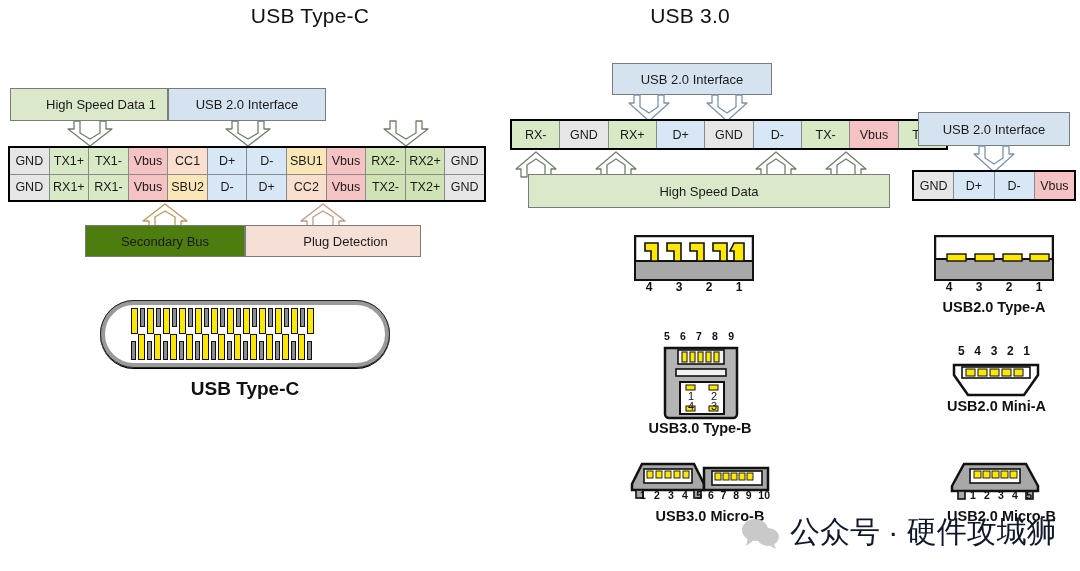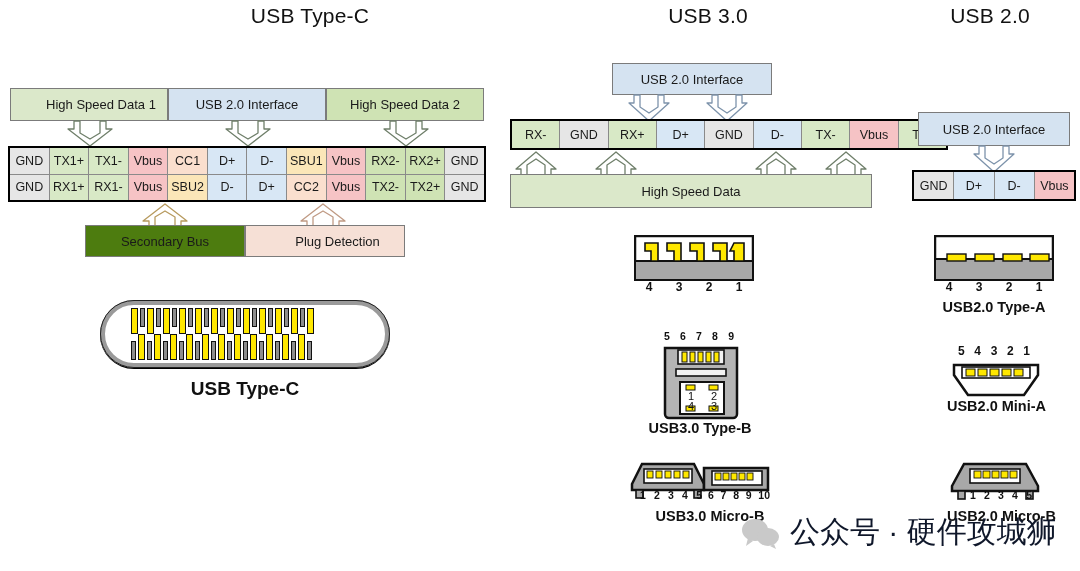--- a/index.html
+++ b/index.html
@@ -98,26 +98,24 @@
     color: #0f172a; font-size: 30px; white-space: nowrap;
   }
   .wm-bubble { position: relative; width: 40px; height: 32px; }
 </style>
 </head>
 <body>
 
 <div id="root">
 
   <div class="abs title" style="left:140px; top:4px; width:340px;">USB Type-C</div>
-  <div class="abs title" style="left:598px; top:4px; width:220px;">USB 3.0</div>
-  <div class="abs title" style="left:900px; top:4px; width:180px;">USB 2.0</div>
+  <div class="abs title" style="left:580px; top:4px; width:220px;">USB 3.0</div>
 
   <div class="abs hdrbox grn" style="left:10px; top:88px; width:158px; height:33px;padding-left:24px;">High Speed Data 1</div>
   <div class="abs hdrbox blu" style="left:168px; top:88px; width:158px; height:33px;">USB 2.0 Interface</div>
-  <div class="abs hdrbox grn2" style="left:326px; top:88px; width:158px; height:33px;">High Speed Data 2</div>
 
   <div class="abs barrow" style="left:68px; top:121px;">
     <svg width="44" height="26" viewBox="0 0 44 26">
       <path d="M6 0 L6 8 L0 8 L22 25 L44 8 L38 8 L38 0 L32 0 L32 12 L22 18 L12 12 L12 0 Z" fill="#ffffff" stroke="#6f7f6a" stroke-width="1.3" stroke-linejoin="round"></path>
     </svg>
   </div>
   <div class="abs barrow" style="left:226px; top:121px;">
     <svg width="44" height="26" viewBox="0 0 44 26">
       <path d="M6 0 L6 8 L0 8 L22 25 L44 8 L38 8 L38 0 L32 0 L32 12 L22 18 L12 12 L12 0 Z" fill="#ffffff" stroke="#6f7f6a" stroke-width="1.3" stroke-linejoin="round"></path>
     </svg>
@@ -164,21 +162,21 @@
       <path d="M6 26 L6 18 L0 18 L22 1 L44 18 L38 18 L38 26 L32 26 L32 14 L22 8 L12 14 L12 26 Z" fill="#ffffff" stroke="#b79a5e" stroke-width="1.3" stroke-linejoin="round"></path>
     </svg>
   </div>
   <div class="abs barrow" style="left:301px; top:203px;">
     <svg width="44" height="26" viewBox="0 0 44 26">
       <path d="M6 26 L6 18 L0 18 L22 1 L44 18 L38 18 L38 26 L32 26 L32 14 L22 8 L12 14 L12 26 Z" fill="#ffffff" stroke="#c09a84" stroke-width="1.3" stroke-linejoin="round"></path>
     </svg>
   </div>
 
   <div class="abs hdrbox ylw" style="left:85px; top:225px; width:160px; height:32px;">Secondary Bus</div>
-  <div class="abs hdrbox pch" style="left:245px; top:225px; width:160px; height:32px;padding-left:25px;">Plug Detection</div>
+  <div class="abs hdrbox pch" style="left:245px; top:225px; width:176px; height:32px;padding-left:25px;">Plug Detection</div>
 
   <div class="abs tc-shell" style="left:100px; top:300px; width:290px; height:68px;">
     <div class="tc-pinrow" style="left:26px; top:3px;">
       <div class="tc-pin-y"></div>
         <div class="tc-pin-g"></div>
       <div class="tc-pin-y"></div>
         <div class="tc-pin-g"></div>
       <div class="tc-pin-y"></div>
         <div class="tc-pin-g"></div>
       <div class="tc-pin-y"></div>
@@ -268,21 +266,21 @@
     <svg width="40" height="26" viewBox="0 0 40 26">
       <path d="M5 26 L5 18 L0 18 L20 1 L40 18 L35 18 L35 26 L29 26 L29 14 L20 8 L11 14 L11 26 Z" fill="#ffffff" stroke="#6f7f6a" stroke-width="1.3" stroke-linejoin="round"></path>
     </svg>
   </div>
   <div class="abs barrow" style="left:826px; top:151px;">
     <svg width="40" height="26" viewBox="0 0 40 26">
       <path d="M5 26 L5 18 L0 18 L20 1 L40 18 L35 18 L35 26 L29 26 L29 14 L20 8 L11 14 L11 26 Z" fill="#ffffff" stroke="#6f7f6a" stroke-width="1.3" stroke-linejoin="round"></path>
     </svg>
   </div>
 
-  <div class="abs hdrbox grn" style="left:510px; top:174px; width:362px; height:34px;">High Speed Data</div>
+  <div class="abs hdrbox grn" style="left:528px; top:174px; width:362px; height:34px;">High Speed Data</div>
 
   <div class="abs" style="left:634px; top:235px;">
     <svg width="120" height="46" viewBox="0 0 120 46">
       <rect x="1" y="1" width="118" height="44" fill="#ffffff" stroke="#111" stroke-width="2.5"></rect>
       <rect x="1" y="26" width="118" height="19" fill="#a8a8a8" stroke="#111" stroke-width="2"></rect>
       <g stroke="#111" stroke-width="1.6" fill="#ffe800">
         <path d="M11 8 h13 v18 h-7 v-10 h-6 z"></path>
         <path d="M33 8 h14 v18 h-7 v-10 h-7 z"></path>
         <path d="M56 8 h14 v18 h-7 v-10 h-7 z"></path>
         <path d="M79 8 h14 v18 h-7 v-10 h-7 z"></path>

